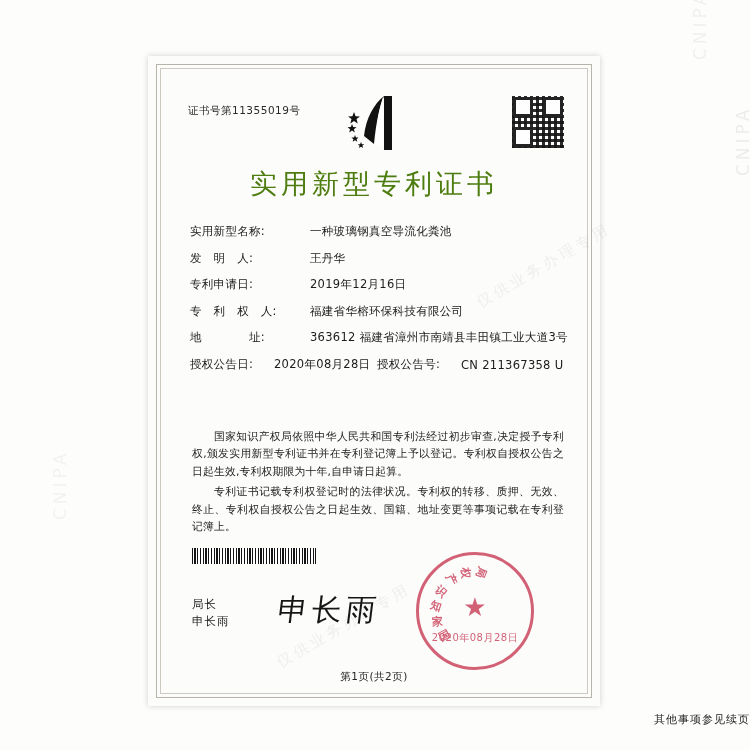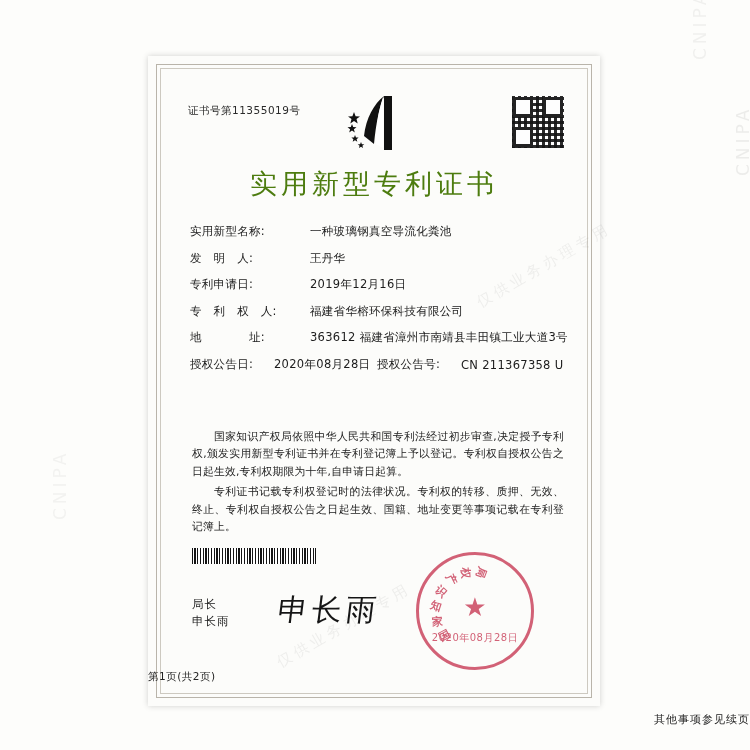--- a/index.html
+++ b/index.html
@@ -265,21 +265,21 @@
     white-space: nowrap;
     letter-spacing: 0.5px;
   }
 
   
   .page-num {
     position: absolute;
     left: 0;
     right: 0;
     bottom: 22px;
-    text-align: left;
+    text-align: center;
     font-size: 10.5px;
     color: #222;
     letter-spacing: 0.5px;
   }
   .outside-note {
     position: absolute;
     left: 0;
     right: 0;
     top: 712px;
     text-align: right;

